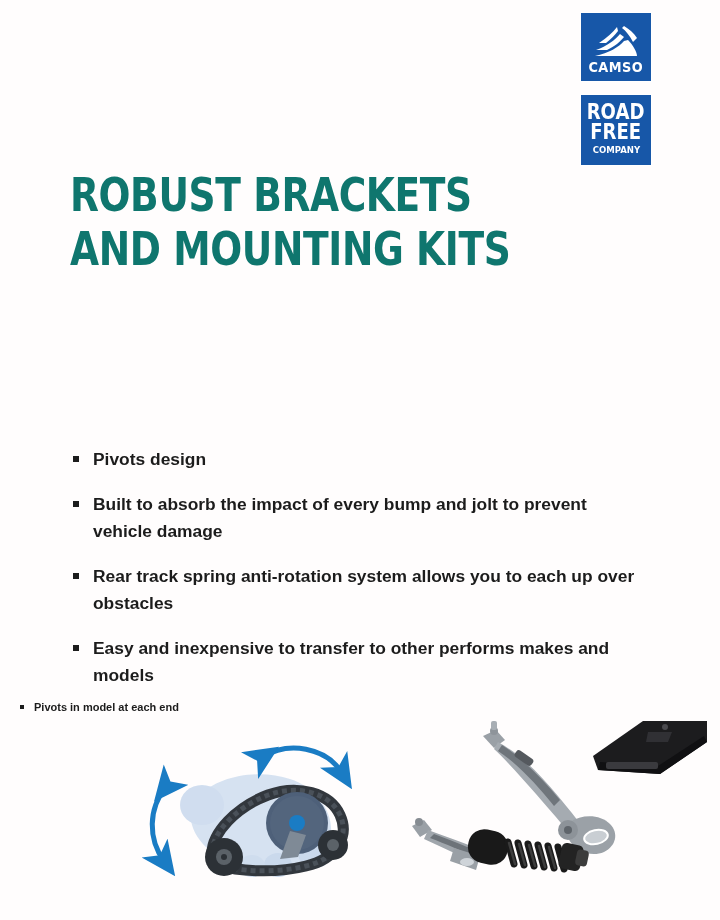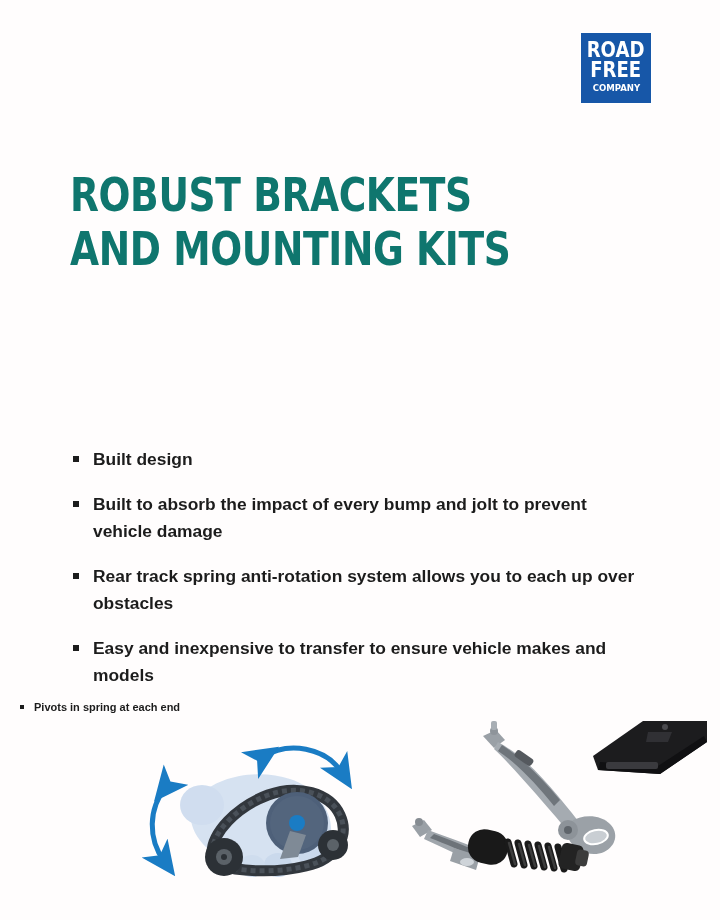--- a/index.html
+++ b/index.html
@@ -29,21 +29,21 @@
   .logo-box {
     width: 72px;
     background: #1757a8;
     border: 1px solid #ffffff;
     display: flex;
     flex-direction: column;
     align-items: center;
     justify-content: center;
   }
   .logo-box-primary { height: 70px; padding-top: 5px; }
-  .logo-box-secondary { height: 72px; margin-top: 20px; padding: 4px 0 5px 0; }
+  .logo-box-secondary { height: 72px; margin-top: 12px; padding: 4px 0 5px 0; }
 
   .logo-mark { width: 46px; height: 32px; display: block; }
 
   .logo-wordmark {
     color: #ffffff;
     font-family: "DejaVu Sans", sans-serif;
     font-weight: 700;
     font-size: 14px;
     letter-spacing: 0.5px;
     line-height: 1;
@@ -171,43 +171,52 @@
   }
   .figure-track svg, .figure-hardware svg { display: block; width: 100%; height: 100%; }
 </style>
 </head>
 <body>
 
 <div class="page">
 
   <div class="logo-block">
 
+    <div class="logo-box logo-box-primary">
+      <svg class="logo-mark" viewBox="0 0 46 32">
+        <path d="M24 2 C20 7, 14 13, 6 18 L13 18 C18 14, 22 10, 25 6 Z" fill="#ffffff"></path>
+        <path d="M27 9 C22 15, 14 21, 3 25 L14 25 C22 21, 27 17, 31 12 Z" fill="#ffffff"></path>
+        <path d="M31 16 C26 22, 16 28, 2 31 L44 31 C44 27, 40 20, 35 15 Z" fill="#ffffff"></path>
+        <path d="M29 3 C33 6, 37 11, 40 17 L44 13 C41 8, 36 4, 31 1 Z" fill="#ffffff"></path>
+      </svg>
+      <div class="logo-wordmark">CAMSO</div>
+    </div>
 
     <div class="logo-box logo-box-secondary">
       <div class="rf-line">ROAD</div>
       <div class="rf-line">FREE</div>
       <div class="rf-company">COMPANY</div>
     </div>
 
   </div>
 
   <h1 class="headline">
     <span class="headline-line">ROBUST BRACKETS</span>
     <span class="headline-line">AND MOUNTING KITS</span>
   </h1>
 
 
   <ul class="bullets">
-    <li class="bullet-item">Built design</li>
+    <li class="bullet-item">Pivots design</li>
     <li class="bullet-item">Built to absorb the impact of every bump and jolt to prevent vehicle damage</li>
     <li class="bullet-item">Rear track spring anti-rotation system allows you to each up over obstacles</li>
-    <li class="bullet-item">Easy and inexpensive to transfer to ensure vehicle makes and models</li>
+    <li class="bullet-item">Easy and inexpensive to transfer to other performs makes and models</li>
   </ul>
 
-  <div class="caption">Pivots in spring at each end</div>
+  <div class="caption">Pivots in model at each end</div>
 
   <div class="figure-track">
     <svg viewBox="0 0 260 160">
       <defs>
         <marker id="ah" markerWidth="7" markerHeight="7" refX="3.2" refY="3.2" orient="auto">
           <path d="M0,0 L7,3.2 L0,6.4 L1.8,3.2 Z" fill="#1a7cc4"></path>
         </marker>
       </defs>
 
       <g opacity="0.55">

